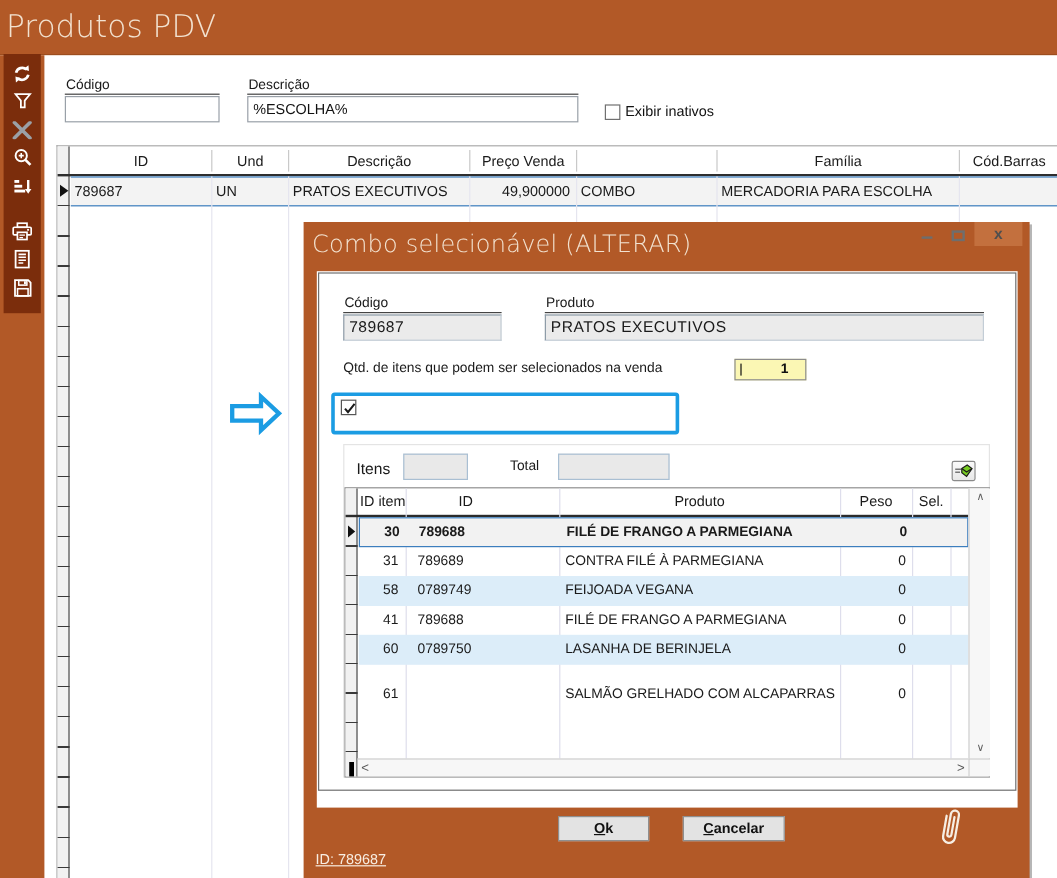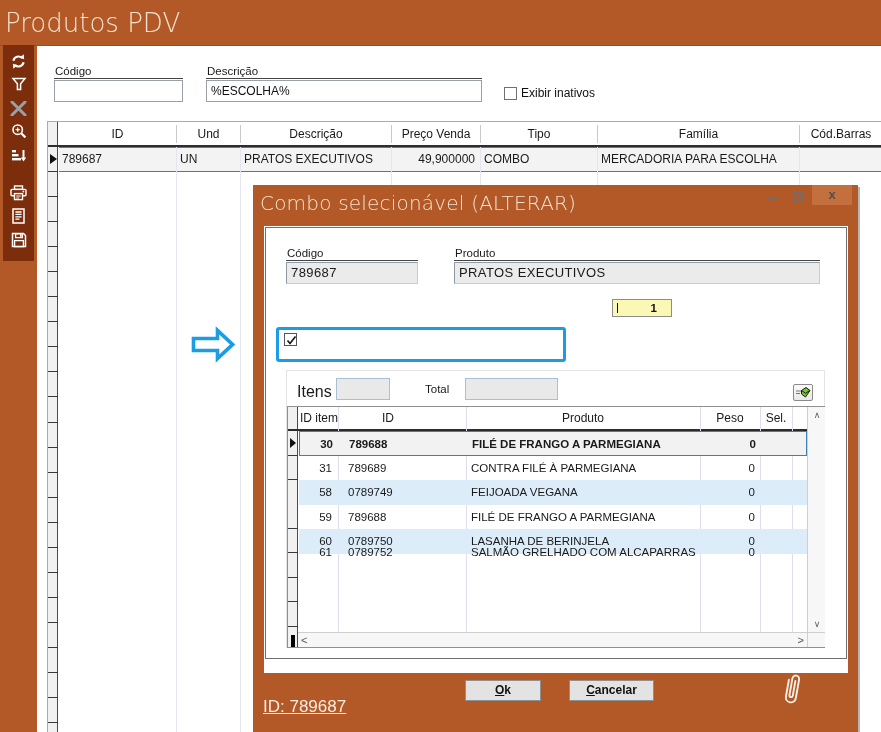--- a/index.html
+++ b/index.html
@@ -71,21 +71,21 @@
   .dlbl-qtd { position:absolute; left:33px; top:115px; font-size:11.5px; color:#1A1A1A; line-height:14px; }
   .dfld-qtd { position:absolute; left:359px; top:114px; width:60px; height:18px; background:#FBF7B4; border:1px solid #8C8C8C; font-size:11.5px; font-weight:600; color:#111; text-align:right; padding-right:14px; line-height:16px; }
   .dfld-qtd .caret { position:absolute; left:4px; top:3px; width:1px; height:10px; background:#111; }
 
   .hl-box { position:absolute; left:23px; top:142px; width:290px; height:35px; border:3px solid #1B9CE3; border-radius:3px; }
   .dlg-cb { position:absolute; left:31px; top:148px; width:13px; height:13px; border:1px solid #555; background:#fff; }
   .dlg-cb svg { position:absolute; left:0; top:0; }
   .dlg-cb-label { position:absolute; left:49px; top:149px; font-size:11.5px; color:#111; line-height:13px; }
 
   .items-group { position:absolute; left:33px; top:185px; width:539px; height:278px; border:1px solid #E4E4E4; background:#fff; }
-  .dlbl-itens { position:absolute; left:44px; top:198px; font-size:16px; color:#1A1A1A; }
+  .dlbl-itens { position:absolute; left:44px; top:198px; font-size:13px; color:#1A1A1A; }
   .dlbl-total { position:absolute; left:172px; top:198px; font-size:11.5px; color:#1A1A1A; }
   .sfld { position:absolute; height:22px; background:#E9E9E9; border:1px solid #A9BFD3; }
   .sfld-itens { left:83px; top:193px; width:54px; }
   .sfld-total { left:212px; top:193px; width:93px; }
   .btn-lookup { position:absolute; left:540px; top:199px; width:20px; height:17px; background:linear-gradient(#FAFAFA,#E8E8E8); border:1px solid #8A8A8A; border-radius:2px; display:flex; align-items:center; justify-content:center; }
 
   
   .dgrid { position:absolute; left:34px; top:221px; width:538px; height:242px; border:1px solid #909090; background:#fff; }
   .dg-indicator { position:absolute; left:0; top:0; width:10px; height:240px; background:#F1F1F1; border-right:1px solid #4A4A4A; }
   .dg-ticks { position:absolute; left:0; top:24px; width:10px; height:201px;
@@ -112,21 +112,21 @@
   .dh4 { left:472px; width:32px; }
 
   .dg-vscroll { position:absolute; left:519px; top:0; width:18px; height:225px; background:#F7F7F7; border-left:1px solid #CFCFCF; }
   .dg-corner { position:absolute; left:519px; top:225px; width:18px; height:15px; background:#F7F7F7; border-left:1px solid #CFCFCF; border-top:1px solid #CFCFCF; }
   .dg-arrow { position:absolute; width:18px; text-align:center; font-size:9px; color:#5E5E5E; font-family:"DejaVu Sans",sans-serif; }
   .dg-hscroll { position:absolute; left:10px; top:225px; width:509px; height:15px; background:#F7F7F7; border-top:1px solid #CFCFCF; }
   .dg-harrow { position:absolute; top:1px; font-size:11px; color:#555; line-height:13px; }
   .dg-blackbar { position:absolute; left:3px; top:228px; width:4px; height:12px; background:#000; }
 
   
-  .dlg-idlink { position:absolute; left:10px; top:512px; font-size:17px; color:#F8EDE2; text-decoration:underline; }
+  .dlg-idlink { position:absolute; left:10px; top:524px; font-size:12px; color:#F8EDE2; text-decoration:underline; }
   .dlg-btn { position:absolute; top:495px; height:21px; background:#E3E3E3; border:1px solid #8F8F8F; font-size:12px; font-weight:600; color:#111; text-align:center; line-height:19px; font-family:"Liberation Sans",sans-serif; display:block; }
   .dlg-btn::first-letter { text-decoration:underline; }
   .btn-ok { left:212px; width:76px; }
   .btn-cancel { left:316px; width:85px; }
   .paperclip { position:absolute; left:527px; top:487px; }
 </style>
 </head>
 <body>
 
 <div class="abs titlebar">
@@ -202,21 +202,20 @@
 <div class="abs cb-exibir-label">Exibir inativos</div>
 
 <div class="abs mgrid">
   <div class="mg-indicator">
       <div class="mg-ticks"></div>
     </div>
   <div class="mg-h mc0">ID</div>
   <div class="mg-h mc1">Und</div>
   <div class="mg-h mc2">Descrição</div>
   <div class="mg-h mc3">Preço Venda</div>
-  <div class="mg-h mc4">Tipo</div>
   <div class="mg-h mc5">Família</div>
   <div class="mg-h mc6">Cód.Barras</div>
   <div class="mg-hsep" style="left:128px"></div>
   <div class="mg-hsep" style="left:192px"></div>
   <div class="mg-hsep" style="left:343px"></div>
   <div class="mg-hsep" style="left:432px"></div>
   <div class="mg-hsep" style="left:549px"></div>
   <div class="mg-hsep" style="left:751px"></div>
   <div class="mg-headline"></div>
   <div class="mg-row">
@@ -248,20 +247,21 @@
   <div class="dlg-close-box">x</div>
 
   <div class="dlg-client"></div>
   <div class="dlg-panel"></div>
 
   <div class="dlbl dlbl-codigo">Código</div>
   <div class="dfld dfld-codigo">789687</div>
   <div class="dlbl dlbl-produto">Produto</div>
   <div class="dfld dfld-produto">PRATOS EXECUTIVOS</div>
 
+  <div class="dlbl-qtd">Qtd. de itens que podem ser selecionados na venda</div>
   <div class="dfld-qtd">
     <span class="caret"></span>
     <span>1</span>
   </div>
 
   <div class="hl-box"></div>
   <div class="dlg-cb">
     <svg width="13" height="13" viewBox="0 0 13 13">
       <path d="M2.5 6.5 5 9.5 10.5 2.5" fill="none" stroke="#1A1A1A" stroke-width="1.7"></path>
     </svg>
@@ -311,36 +311,35 @@
       <div class="dg-cell dc4"></div>
     </div>
     <div class="dg-row stripe" style="top:73px">
       <div class="dg-cell dc0">58</div>
       <div class="dg-cell dc1">0789749</div>
       <div class="dg-cell dc2">FEIJOADA VEGANA</div>
       <div class="dg-cell dc3">0</div>
       <div class="dg-cell dc4"></div>
     </div>
     <div class="dg-row" style="top:97.5px">
-      <div class="dg-cell dc0">59</div>
+      <div class="dg-cell dc0">41</div>
       <div class="dg-cell dc1">789688</div>
       <div class="dg-cell dc2">FILÉ DE FRANGO A PARMEGIANA</div>
       <div class="dg-cell dc3">0</div>
       <div class="dg-cell dc4"></div>
     </div>
     <div class="dg-row stripe" style="top:122px">
       <div class="dg-cell dc0">60</div>
       <div class="dg-cell dc1">0789750</div>
       <div class="dg-cell dc2">LASANHA DE BERINJELA</div>
       <div class="dg-cell dc3">0</div>
       <div class="dg-cell dc4"></div>
     </div>
-    <div class="dg-row" style="top:133px">
+    <div class="dg-row" style="top:160px">
       <div class="dg-cell dc0">61</div>
-      <div class="dg-cell dc1">0789752</div>
       <div class="dg-cell dc2">SALMÃO GRELHADO COM ALCAPARRAS</div>
       <div class="dg-cell dc3">0</div>
       <div class="dg-cell dc4"></div>
     </div>
     <div class="dg-marker"></div>
 
     <div class="dg-vscroll">
       <div class="dg-arrow" style="top:3px">∧</div>
       <div class="dg-arrow" style="bottom:3px">∨</div>
     </div>

